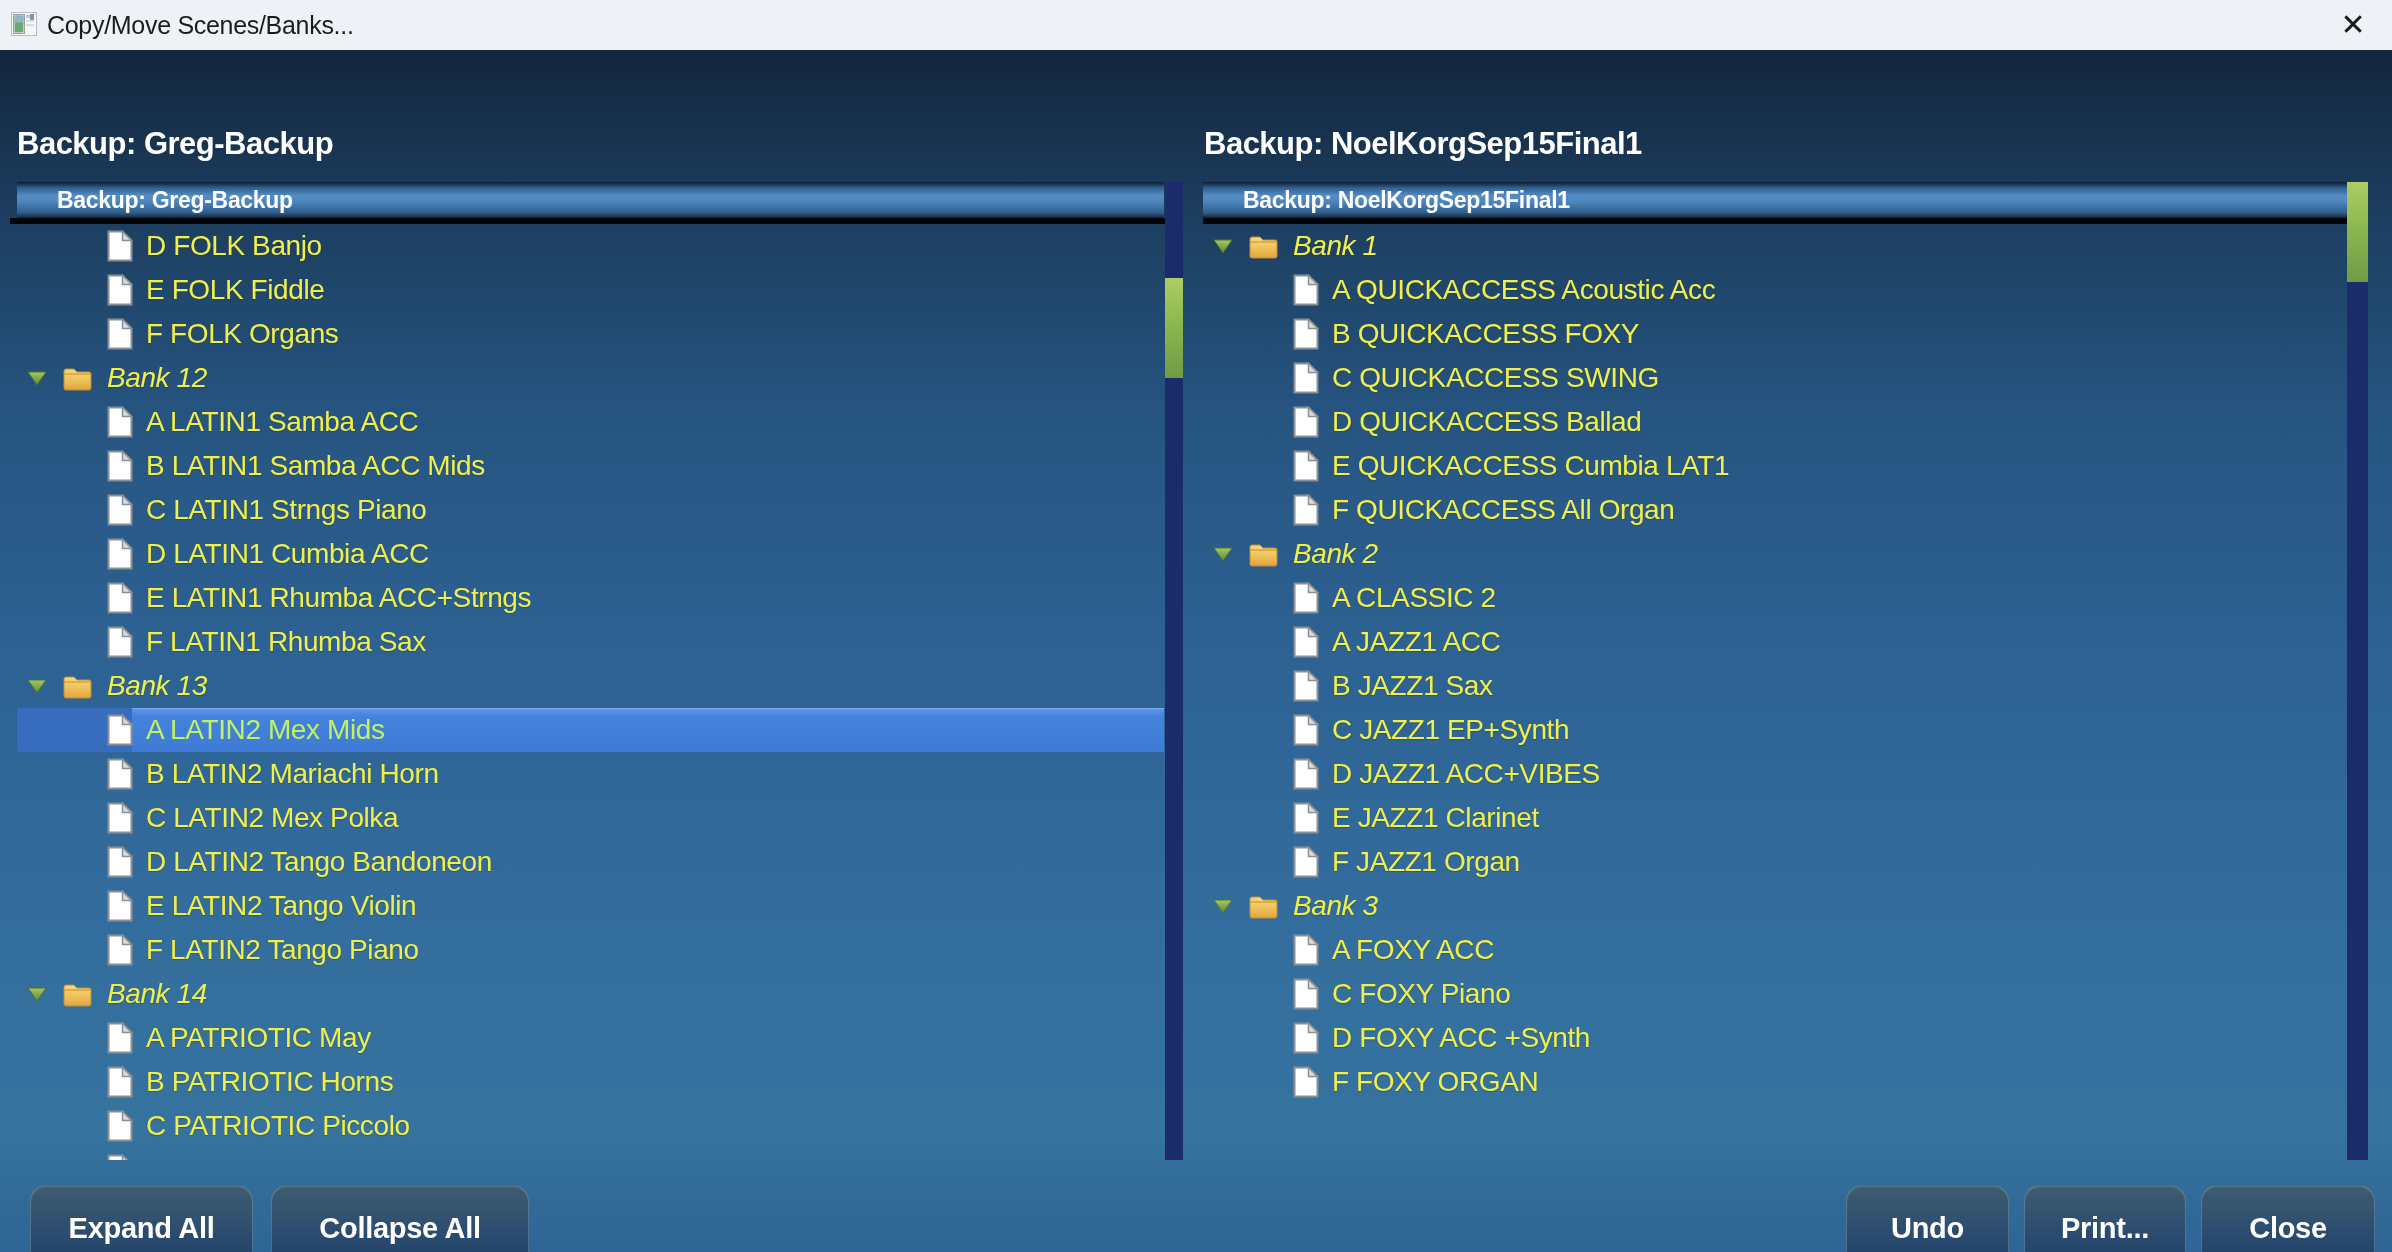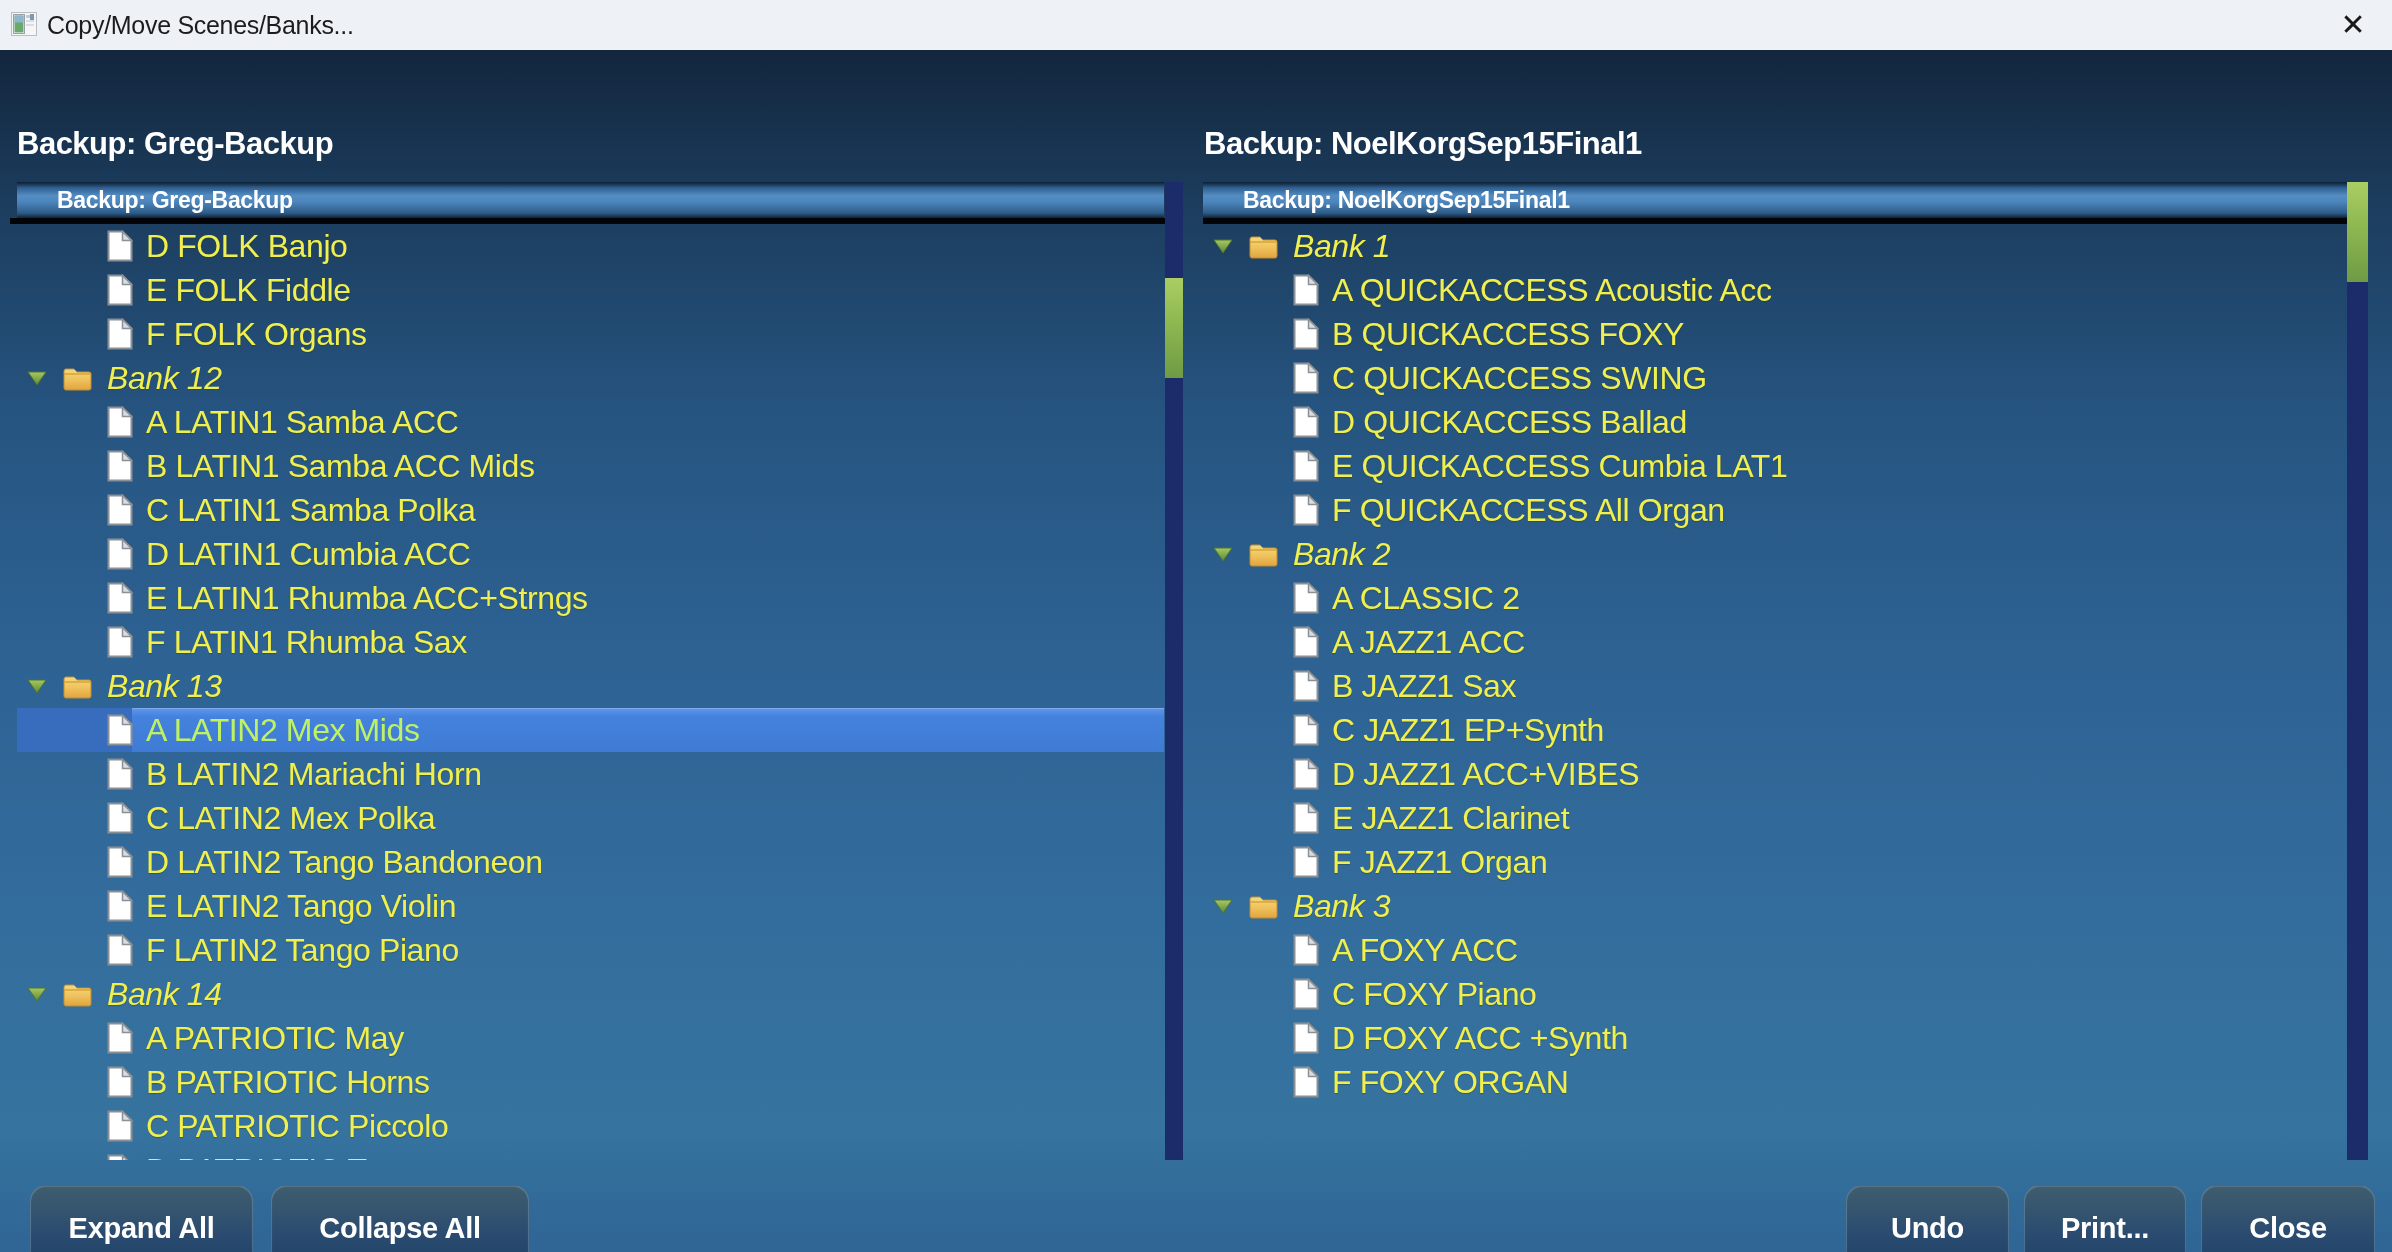--- a/index.html
+++ b/index.html
@@ -51,21 +51,21 @@
   .root-underline.right{left:1203px;width:1144px;}
   
   .tree{
     position:absolute;top:174px;height:936px;overflow:hidden;
   }
   .tree.left{left:17px;width:1147px;}
   .tree.right{left:1203px;width:1144px;}
   .row{position:relative;height:44px;}
   .row .label{
     position:absolute;top:50%;transform:translateY(-50%);
-    color:#f0ef4f;font-size:32px;letter-spacing:-0.4px;white-space:nowrap;
+    color:#f0ef4f;font-size:28px;letter-spacing:-0.4px;white-space:nowrap;
     text-shadow:0 1px 1px rgba(40,60,0,0.35);z-index:2;
   }
   .row.folder .label{left:90px;font-style:italic;}
   .row.file .label{left:129px;}
   .arrow-icon{position:absolute;left:10px;top:15px;width:20px;height:15px;z-index:2;}
   .folder-icon{position:absolute;left:45px;top:9px;width:31px;height:26px;z-index:2;}
   .file-icon{position:absolute;left:90px;top:6px;width:26px;height:32px;z-index:2;}
   .row.selected{background:#38 6dbd;background:#386dbd;}
   .row.selected::before{
     content:"";position:absolute;left:115px;right:0;top:0;bottom:0;
@@ -189,21 +189,21 @@
               <path d="M1.5,1.5 h14 l9,9 v20 h-23 z" fill="#ffffff" stroke="#8a9096" stroke-width="2"></path>
               <path d="M15.5,1.5 l9,9 h-9 z" fill="#d9dde1" stroke="#8a9096" stroke-width="1.5"></path>
             </svg></span>
           <span class="label">B LATIN1 Samba ACC Mids</span>
         </div>
         <div class="row file">
           <span class="file-icon"><svg width="26" height="32" viewBox="0 0 26 32">
               <path d="M1.5,1.5 h14 l9,9 v20 h-23 z" fill="#ffffff" stroke="#8a9096" stroke-width="2"></path>
               <path d="M15.5,1.5 l9,9 h-9 z" fill="#d9dde1" stroke="#8a9096" stroke-width="1.5"></path>
             </svg></span>
-          <span class="label">C LATIN1 Samba Polka</span>
+          <span class="label">C LATIN1 Strngs Piano</span>
         </div>
         <div class="row file">
           <span class="file-icon"><svg width="26" height="32" viewBox="0 0 26 32">
               <path d="M1.5,1.5 h14 l9,9 v20 h-23 z" fill="#ffffff" stroke="#8a9096" stroke-width="2"></path>
               <path d="M15.5,1.5 l9,9 h-9 z" fill="#d9dde1" stroke="#8a9096" stroke-width="1.5"></path>
             </svg></span>
           <span class="label">D LATIN1 Cumbia ACC</span>
         </div>
         <div class="row file">
           <span class="file-icon"><svg width="26" height="32" viewBox="0 0 26 32">

